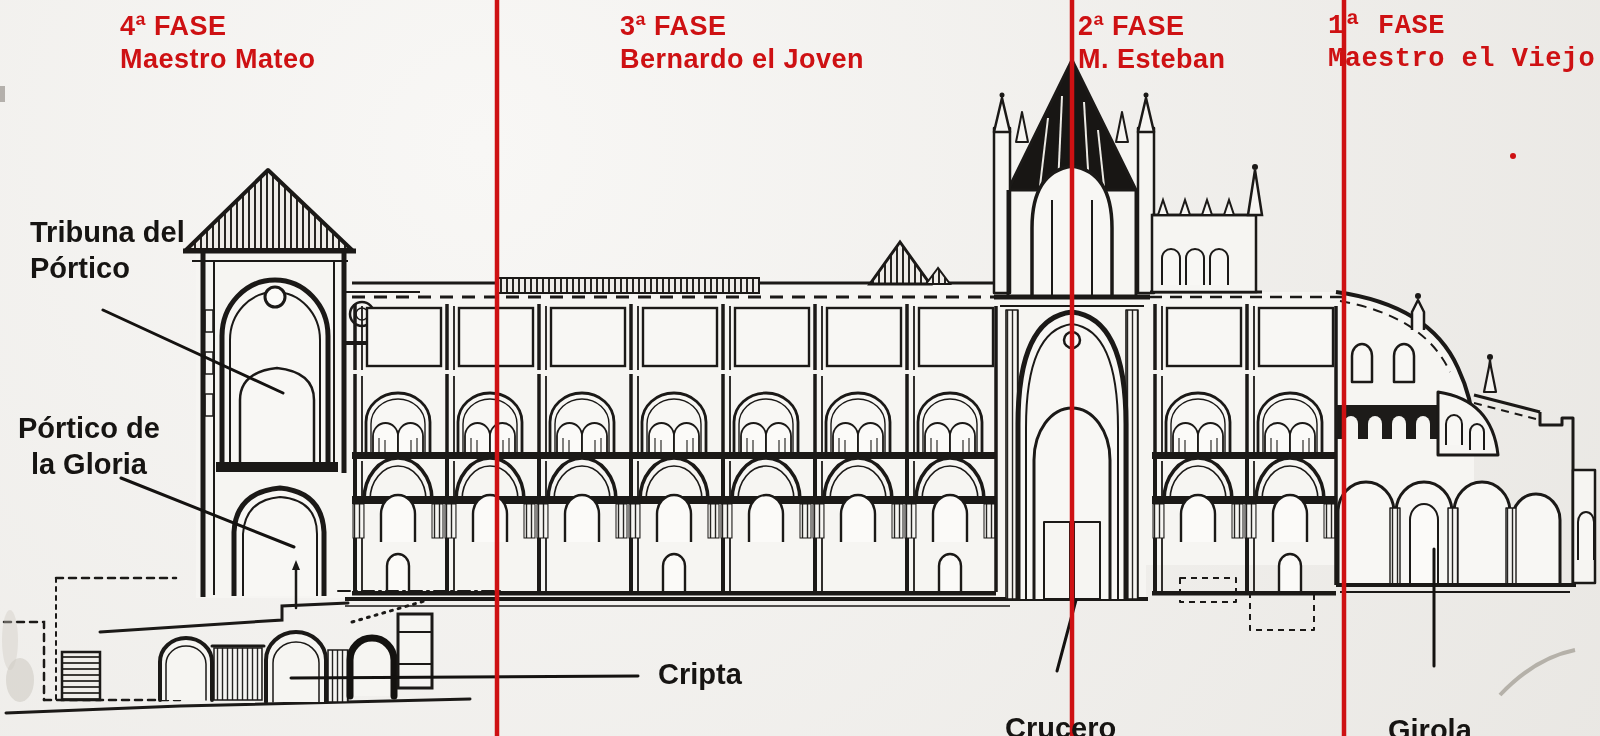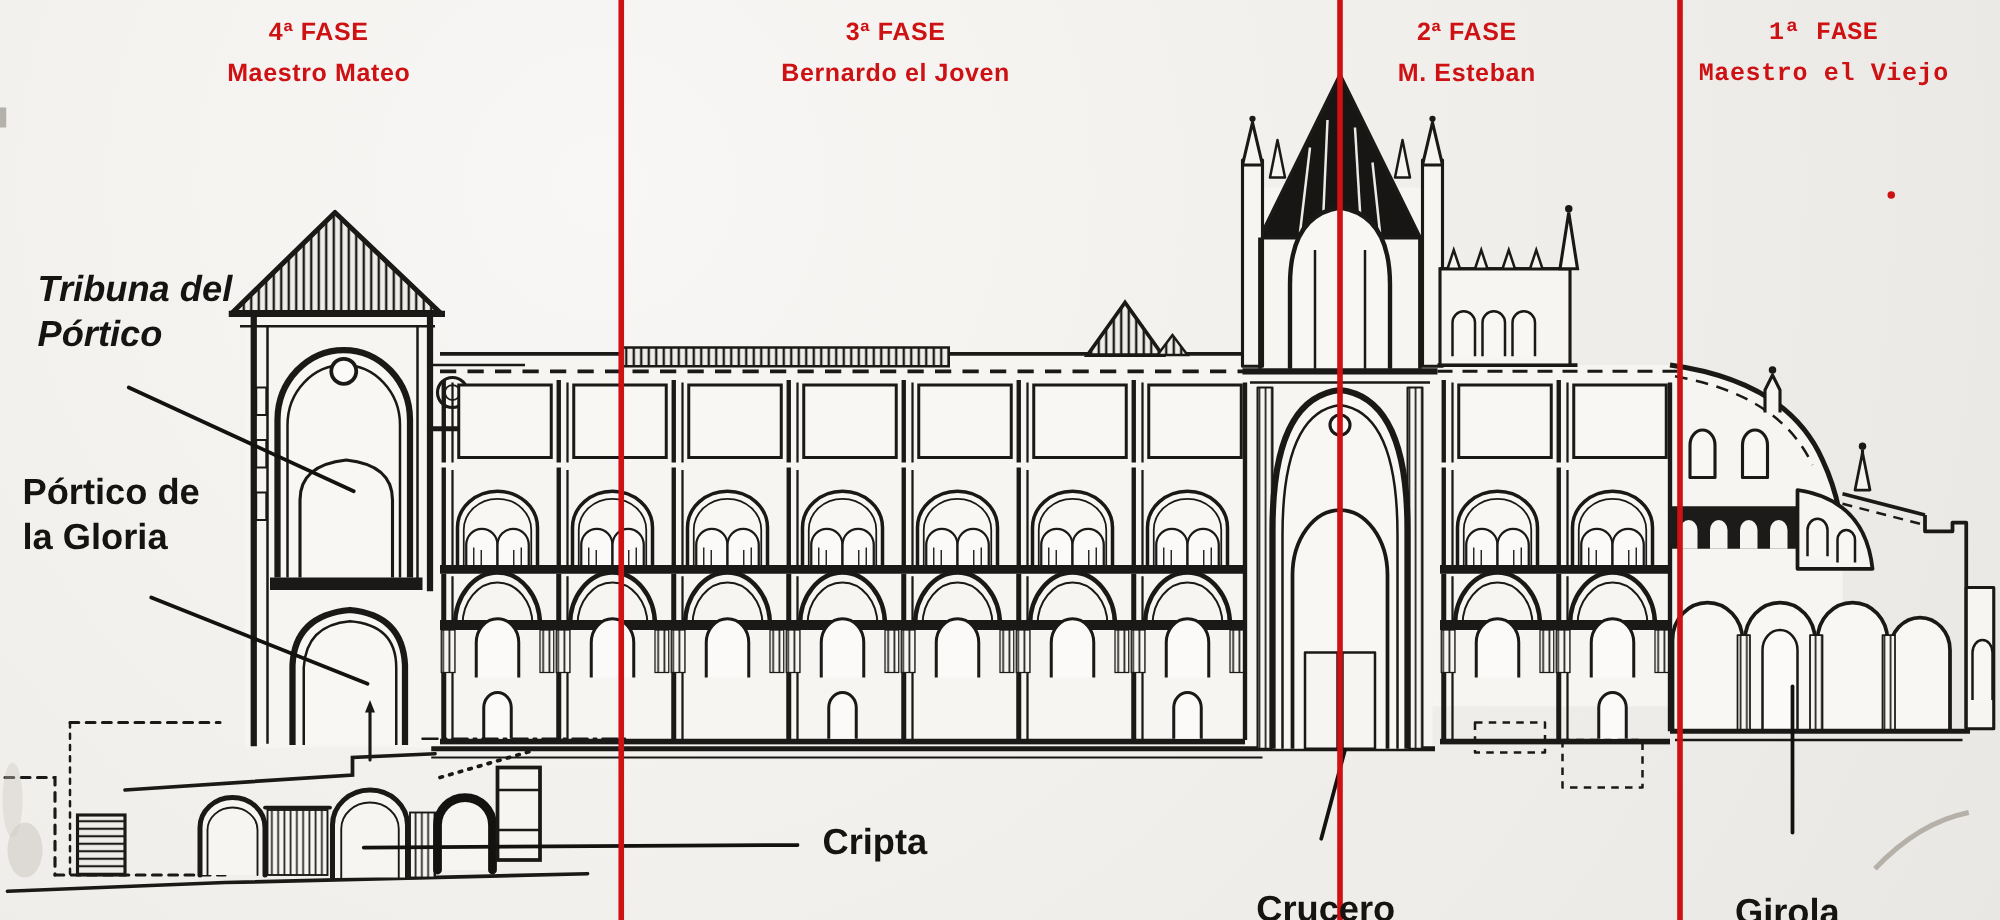--- a/index.html
+++ b/index.html
@@ -10,22 +10,22 @@
   html,body{margin:0;padding:0;background:#888;}
   #stage{
     position:relative;width:1600px;height:736px;overflow:hidden;
     background:var(--paper);
     background-image:radial-gradient(circle at 30% 20%, rgba(255,255,255,.5), rgba(0,0,0,.03));
     font-family:"Liberation Sans", sans-serif;
   }
   #drawing{position:absolute;left:0;top:0;}
   .label{position:absolute;color:#161412;font-weight:bold;}
   .phase-label{
-    position:absolute;top:10px;text-align:center;color:var(--phase-red);
-    font-weight:bold;font-size:20px;line-height:33px;letter-spacing:.5px;white-space:nowrap;
+    position:absolute;top:10px;color:var(--phase-red);
+    font-weight:bold;font-size:27px;line-height:33px;letter-spacing:.5px;white-space:nowrap;
   }
   .part-label{font-size:29px;line-height:36px;white-space:nowrap;}
   .redline{stroke:var(--phase-red);stroke-width:4.5;}
   .reddot{fill:var(--phase-red);}
 </style>
 </head>
 <body>
 
 <div id="stage">
 
@@ -264,38 +264,38 @@
       <line class="redline" x1="1072" y1="0" x2="1072" y2="736"></line>
       <line class="redline" x1="1344" y1="0" x2="1344" y2="736"></line>
       <circle class="reddot" cx="1513" cy="156" r="3"></circle>
     </g>
   </svg>
 
   <div class="phase-label" style="left:120px;width:270px;">
     <div>4ª FASE</div>
     <div>Maestro Mateo</div>
   </div>
-  <div class="phase-label" style="left:564px;width:305px;">
+  <div class="phase-label" style="left:620px;width:305px;">
     <div>3ª FASE</div>
     <div>Bernardo el Joven</div>
   </div>
-  <div class="phase-label" style="left:1056px;width:235px;">
+  <div class="phase-label" style="left:1078px;width:235px;">
     <div>2ª FASE</div>
     <div>M. Esteban</div>
   </div>
   <div class="phase-label" style="left:1328px;width:262px;font-family:Liberation Mono, monospace;">
     <div>1ª FASE</div>
     <div>Maestro el Viejo</div>
   </div>
 
-  <div class="label part-label" style="left:30px;top:214px;font-style:italic;">
+  <div class="label part-label" style="left:30px;top:214px;">
     <div>Tribuna del</div>
     <div>Pórtico</div>
   </div>
-  <div class="label part-label" style="left:18px;top:376px;">
+  <div class="label part-label" style="left:18px;top:410px;text-align:center;">
     <div>Pórtico de</div>
     <div>la Gloria</div>
   </div>
   <div class="label part-label" style="left:658px;top:656px;">Cripta</div>
   <div class="label part-label" style="left:1005px;top:674px;margin-top:36px;">Crucero</div>
   <div class="label part-label" style="left:1388px;top:712px;">Girola</div>
 
 </div>
 
 </body></html>

